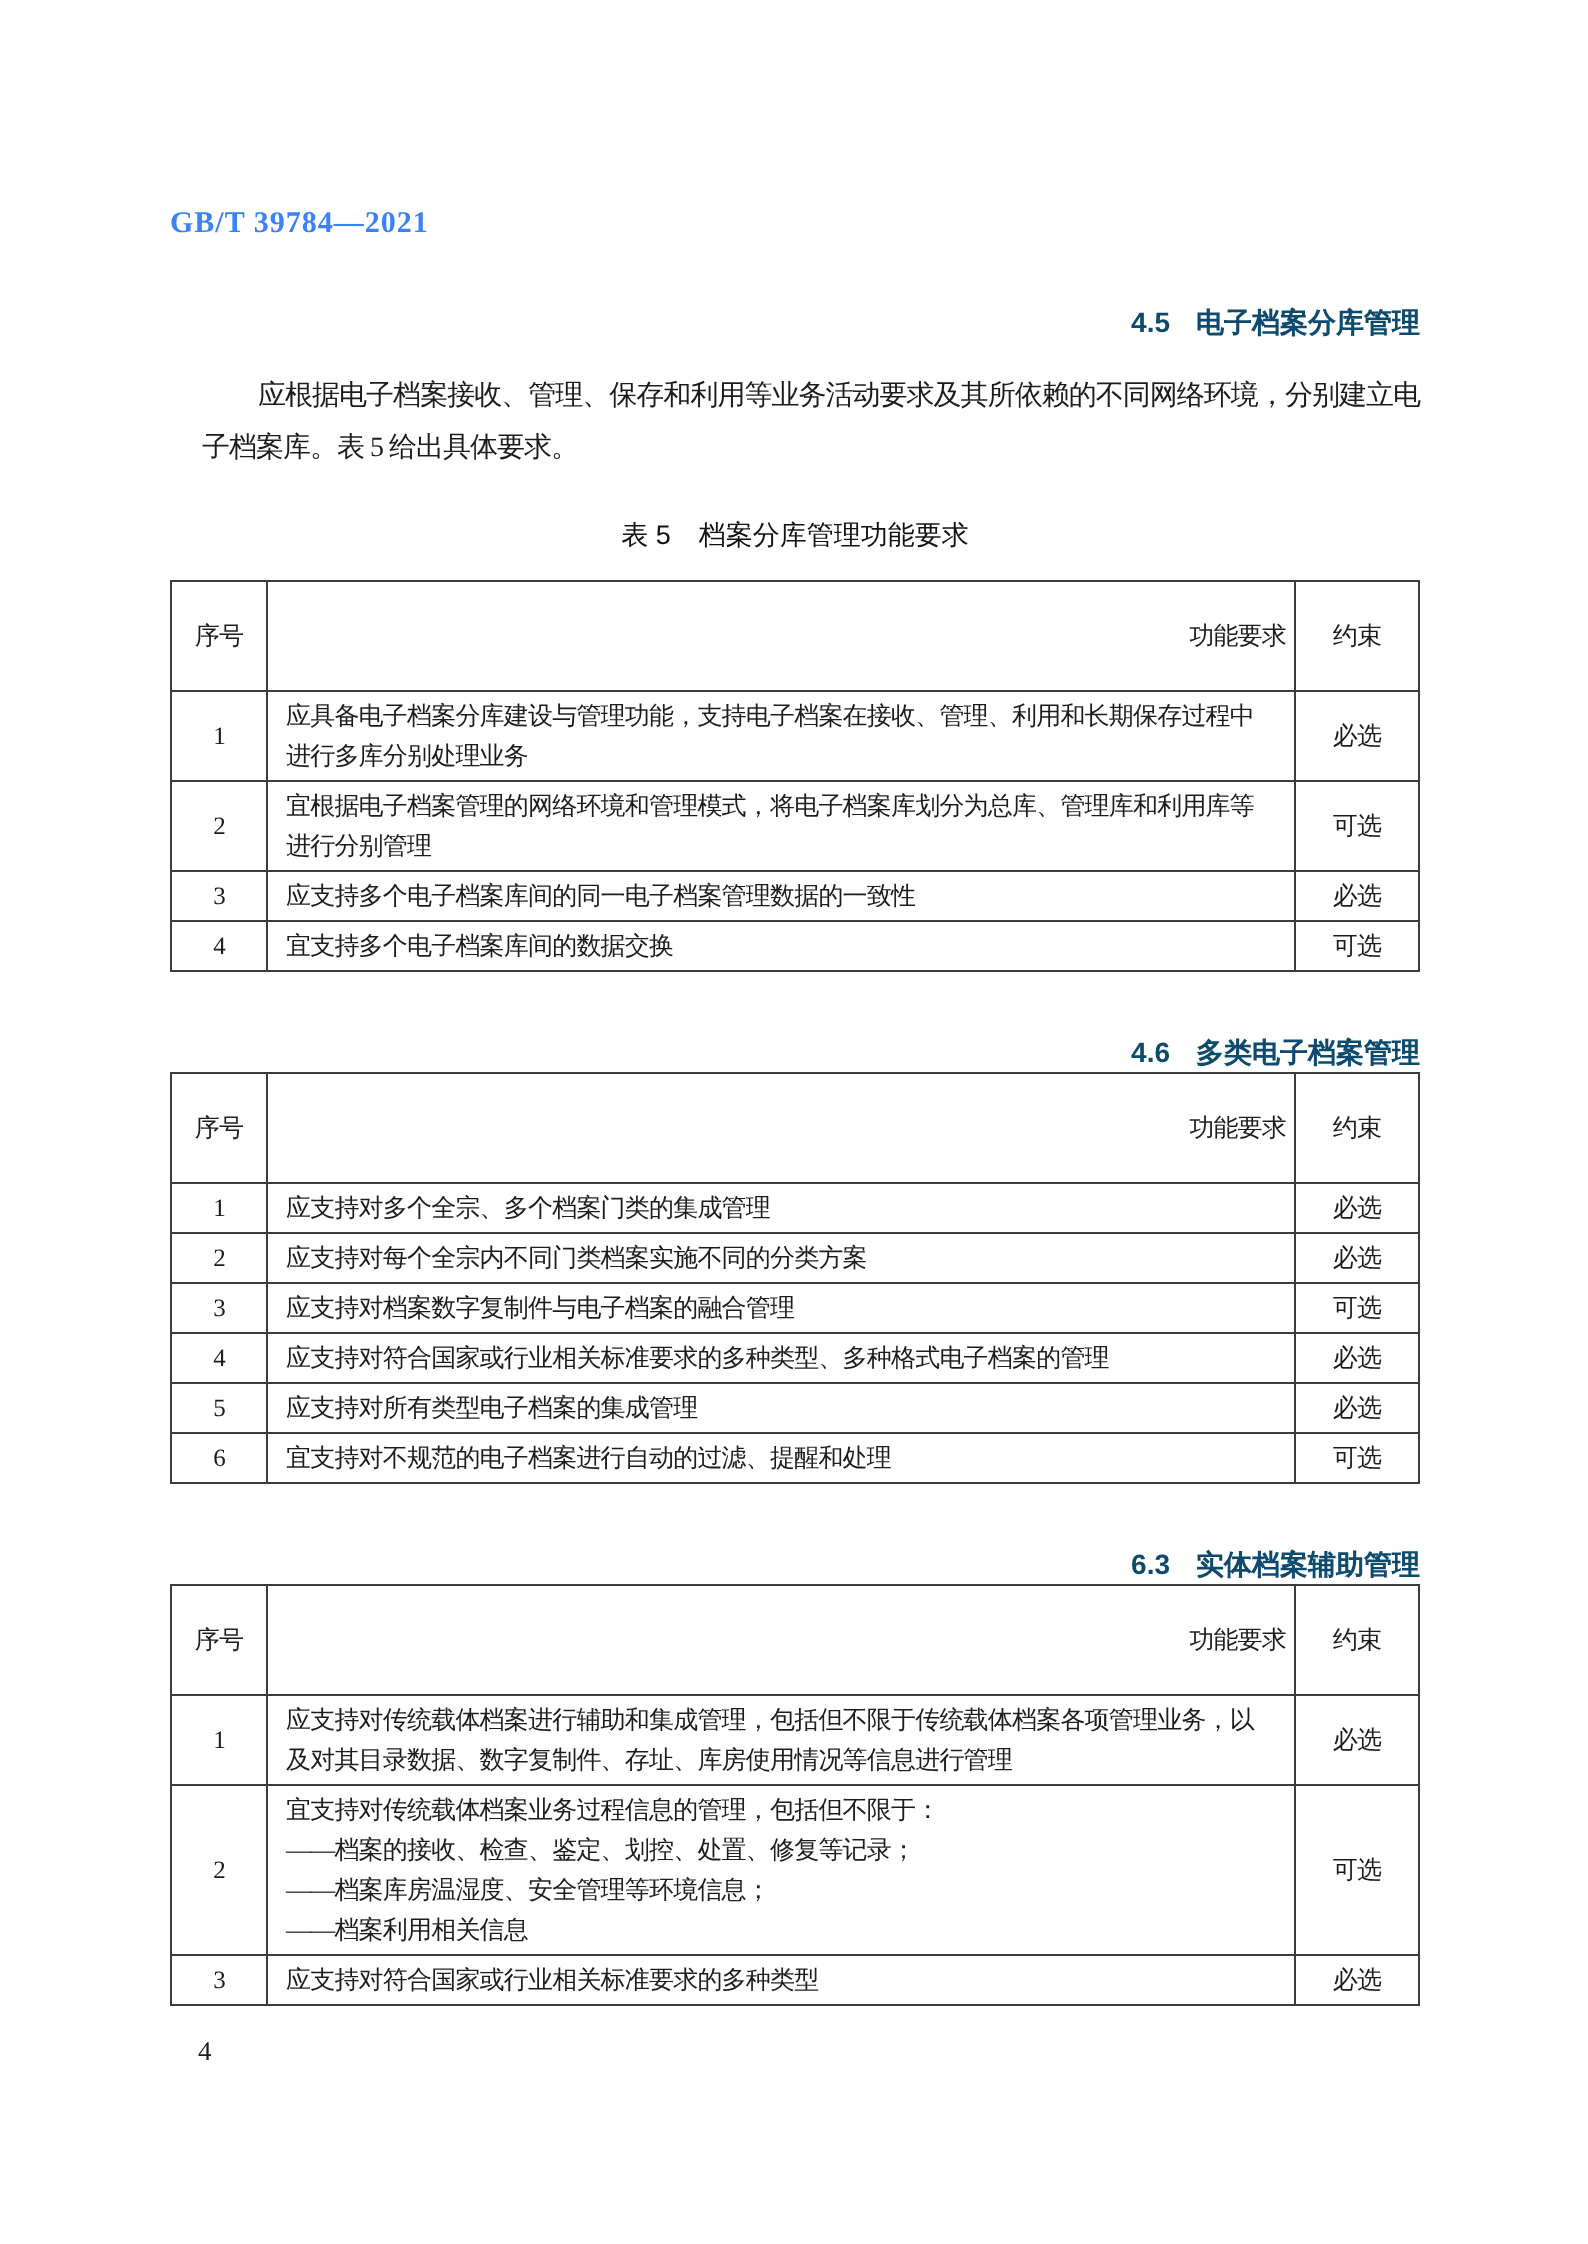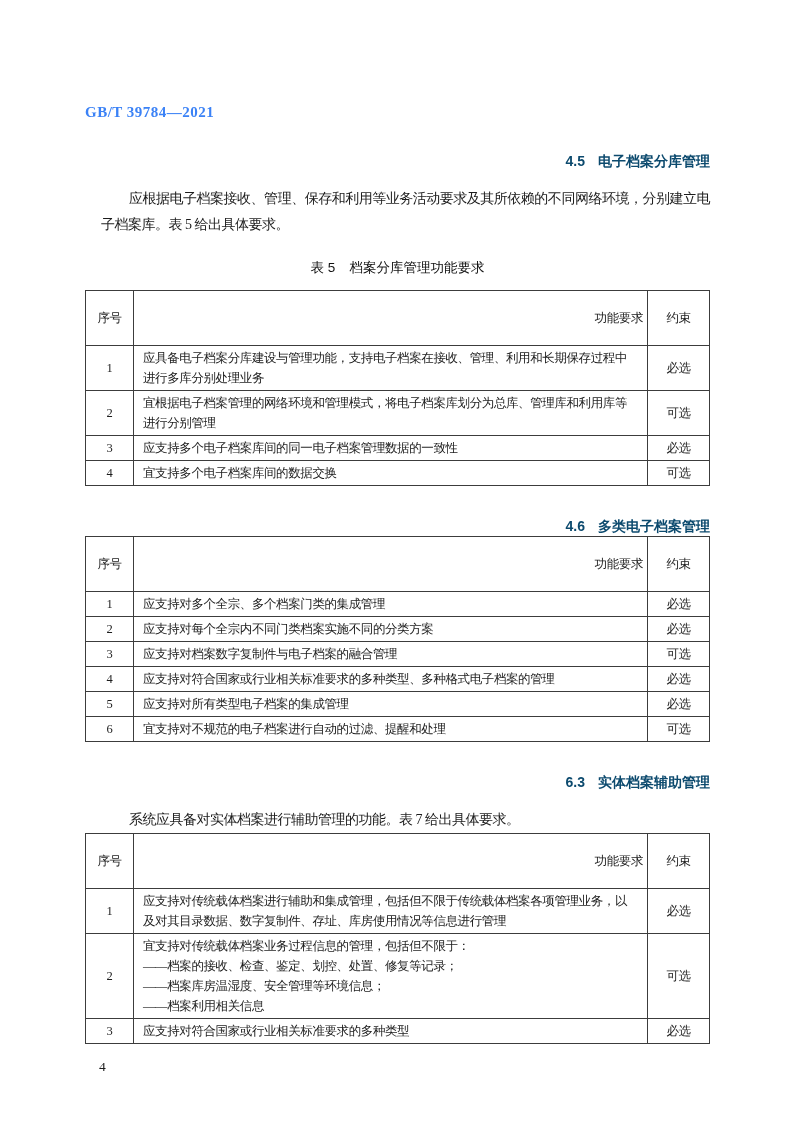--- a/index.html
+++ b/index.html
@@ -176,21 +176,20 @@
             <td class="col-con">可选</td>
           </tr>
         </tbody>
     </table>
   </section>
 
   <section>
     <h2 class="sec-heading">
       <span class="sec-num">6.3</span><span class="sec-title">实体档案辅助管理</span>
     </h2>
-    <p class="body-text">系统应具备对实体档案进行辅助管理的功能。表 7 给出具体要求。</p>
     <table class="req-table">
       <colgroup>
           <col class="c-num">
           <col class="c-req">
           <col class="c-con">
         </colgroup>
       <thead>
         <tr>
           <th class="col-num">序号</th>
           <th class="col-req">功能要求</th>

